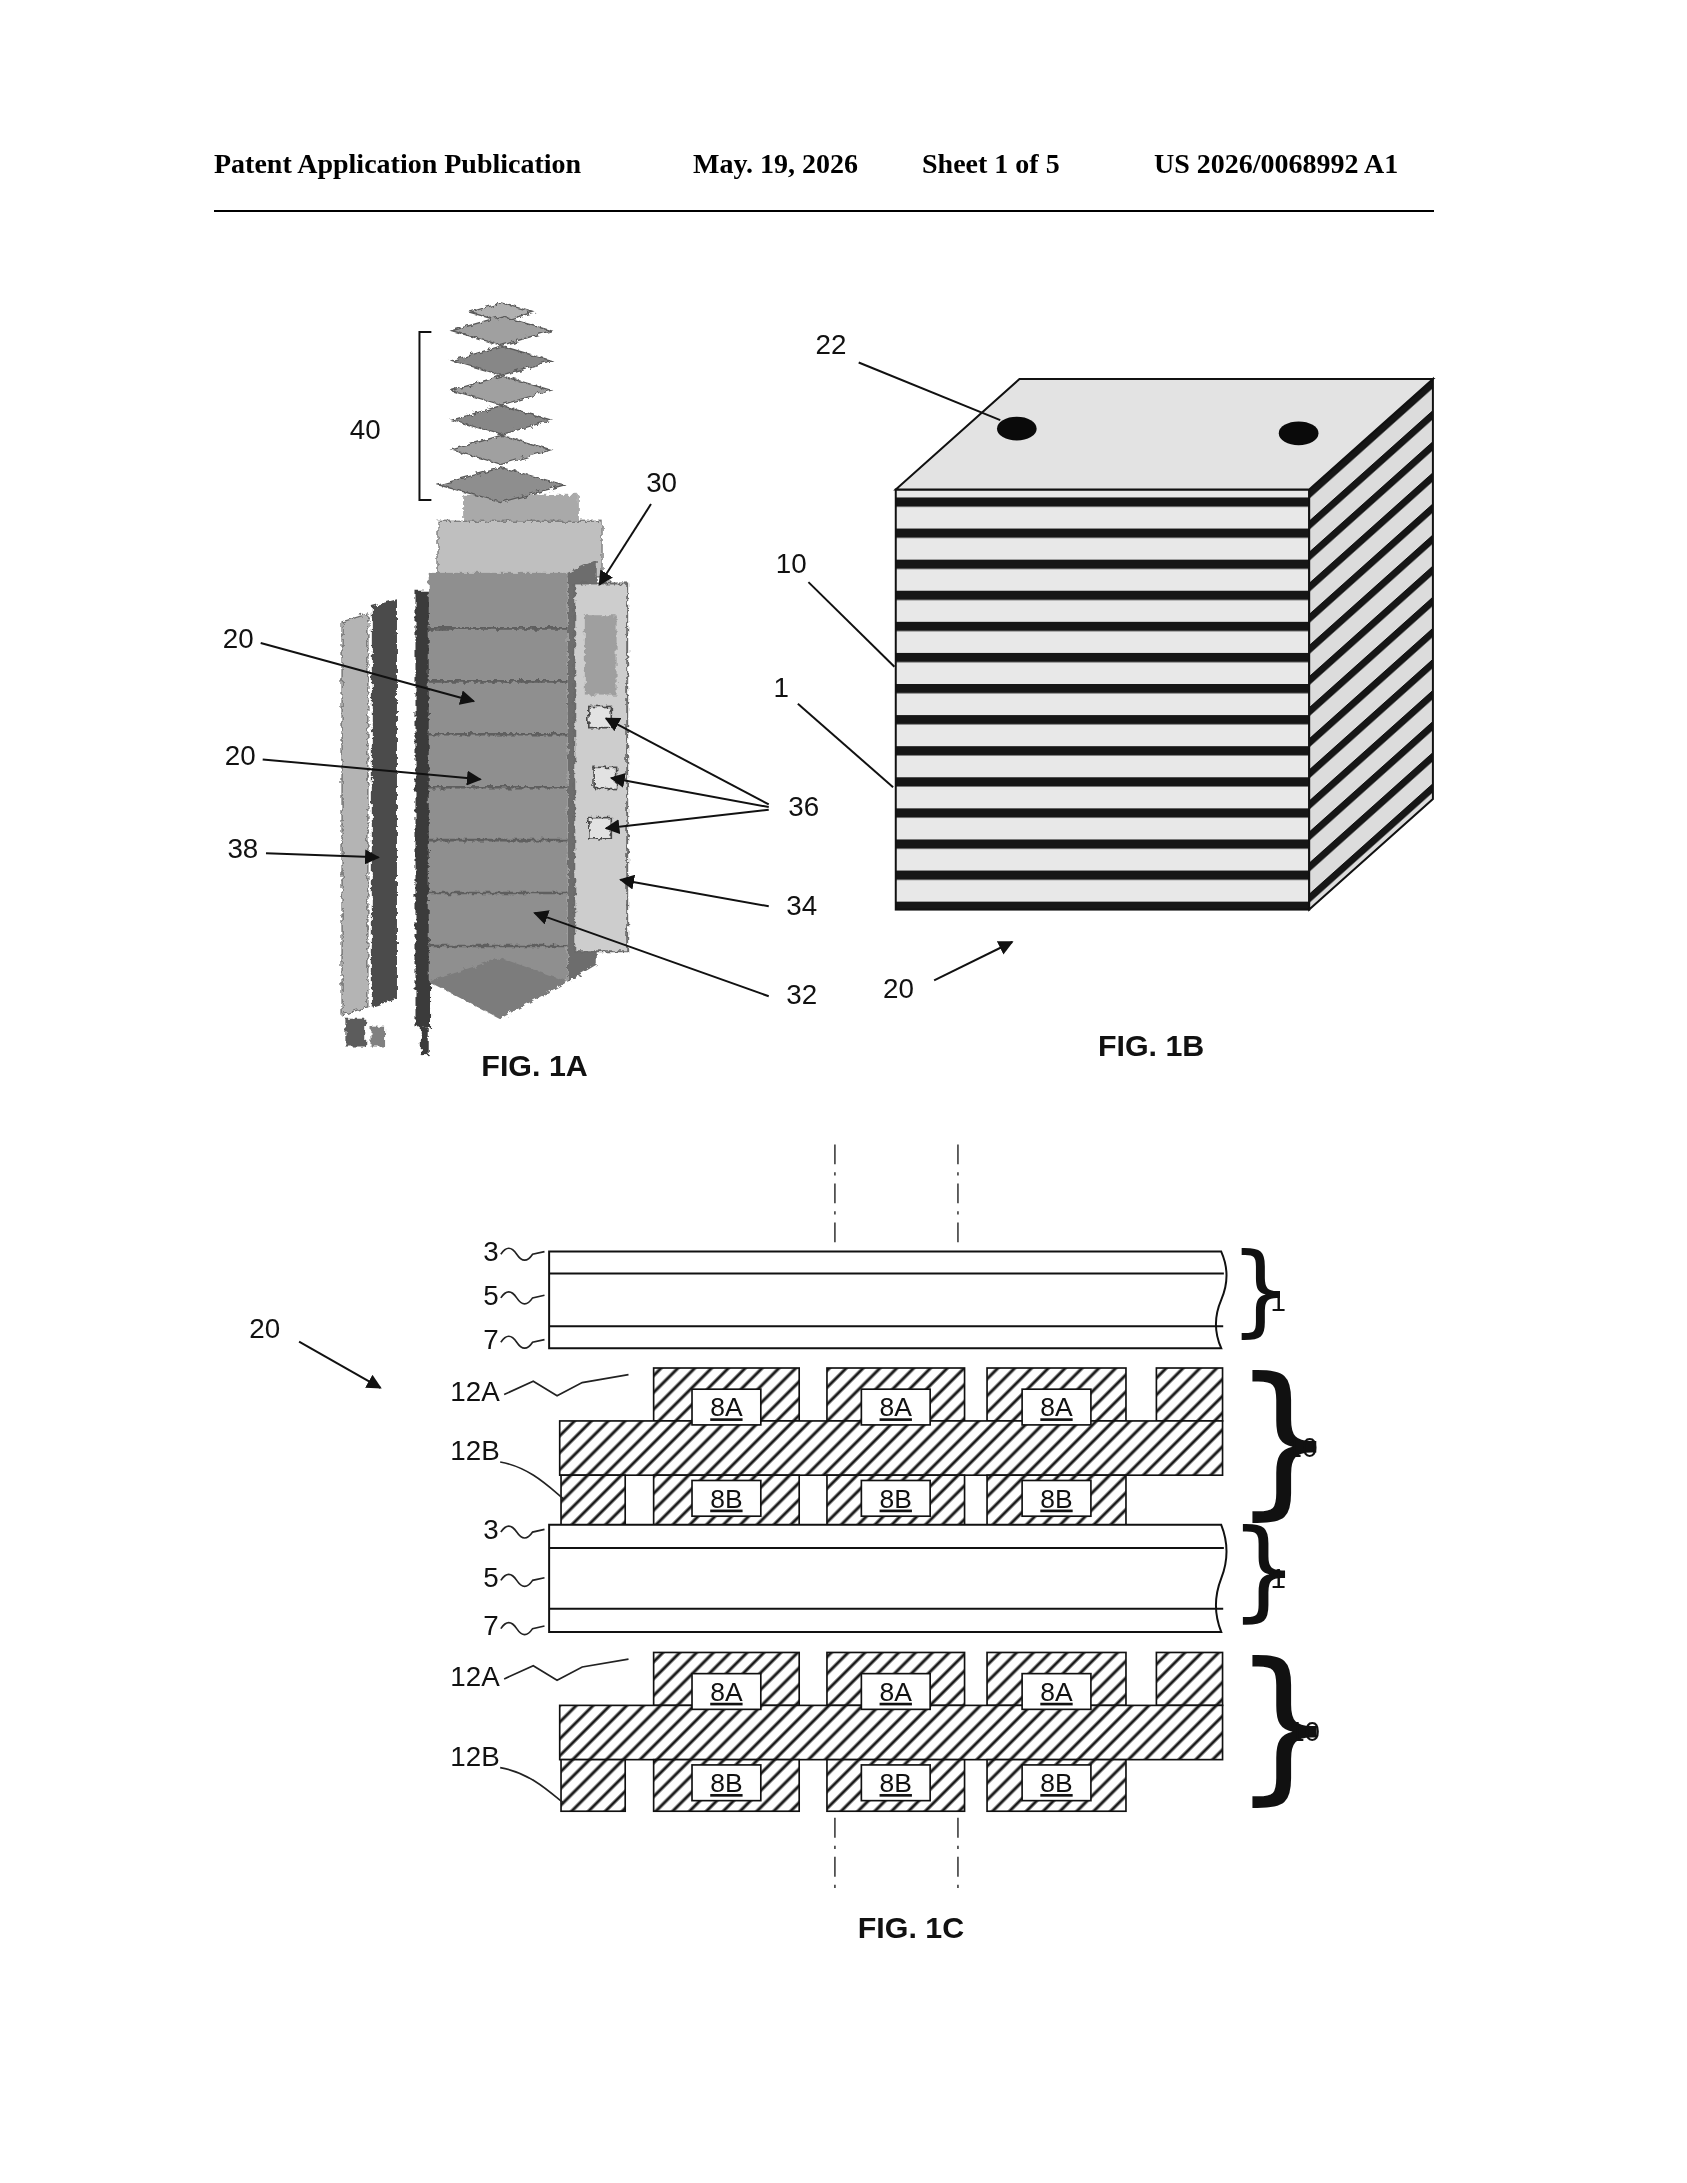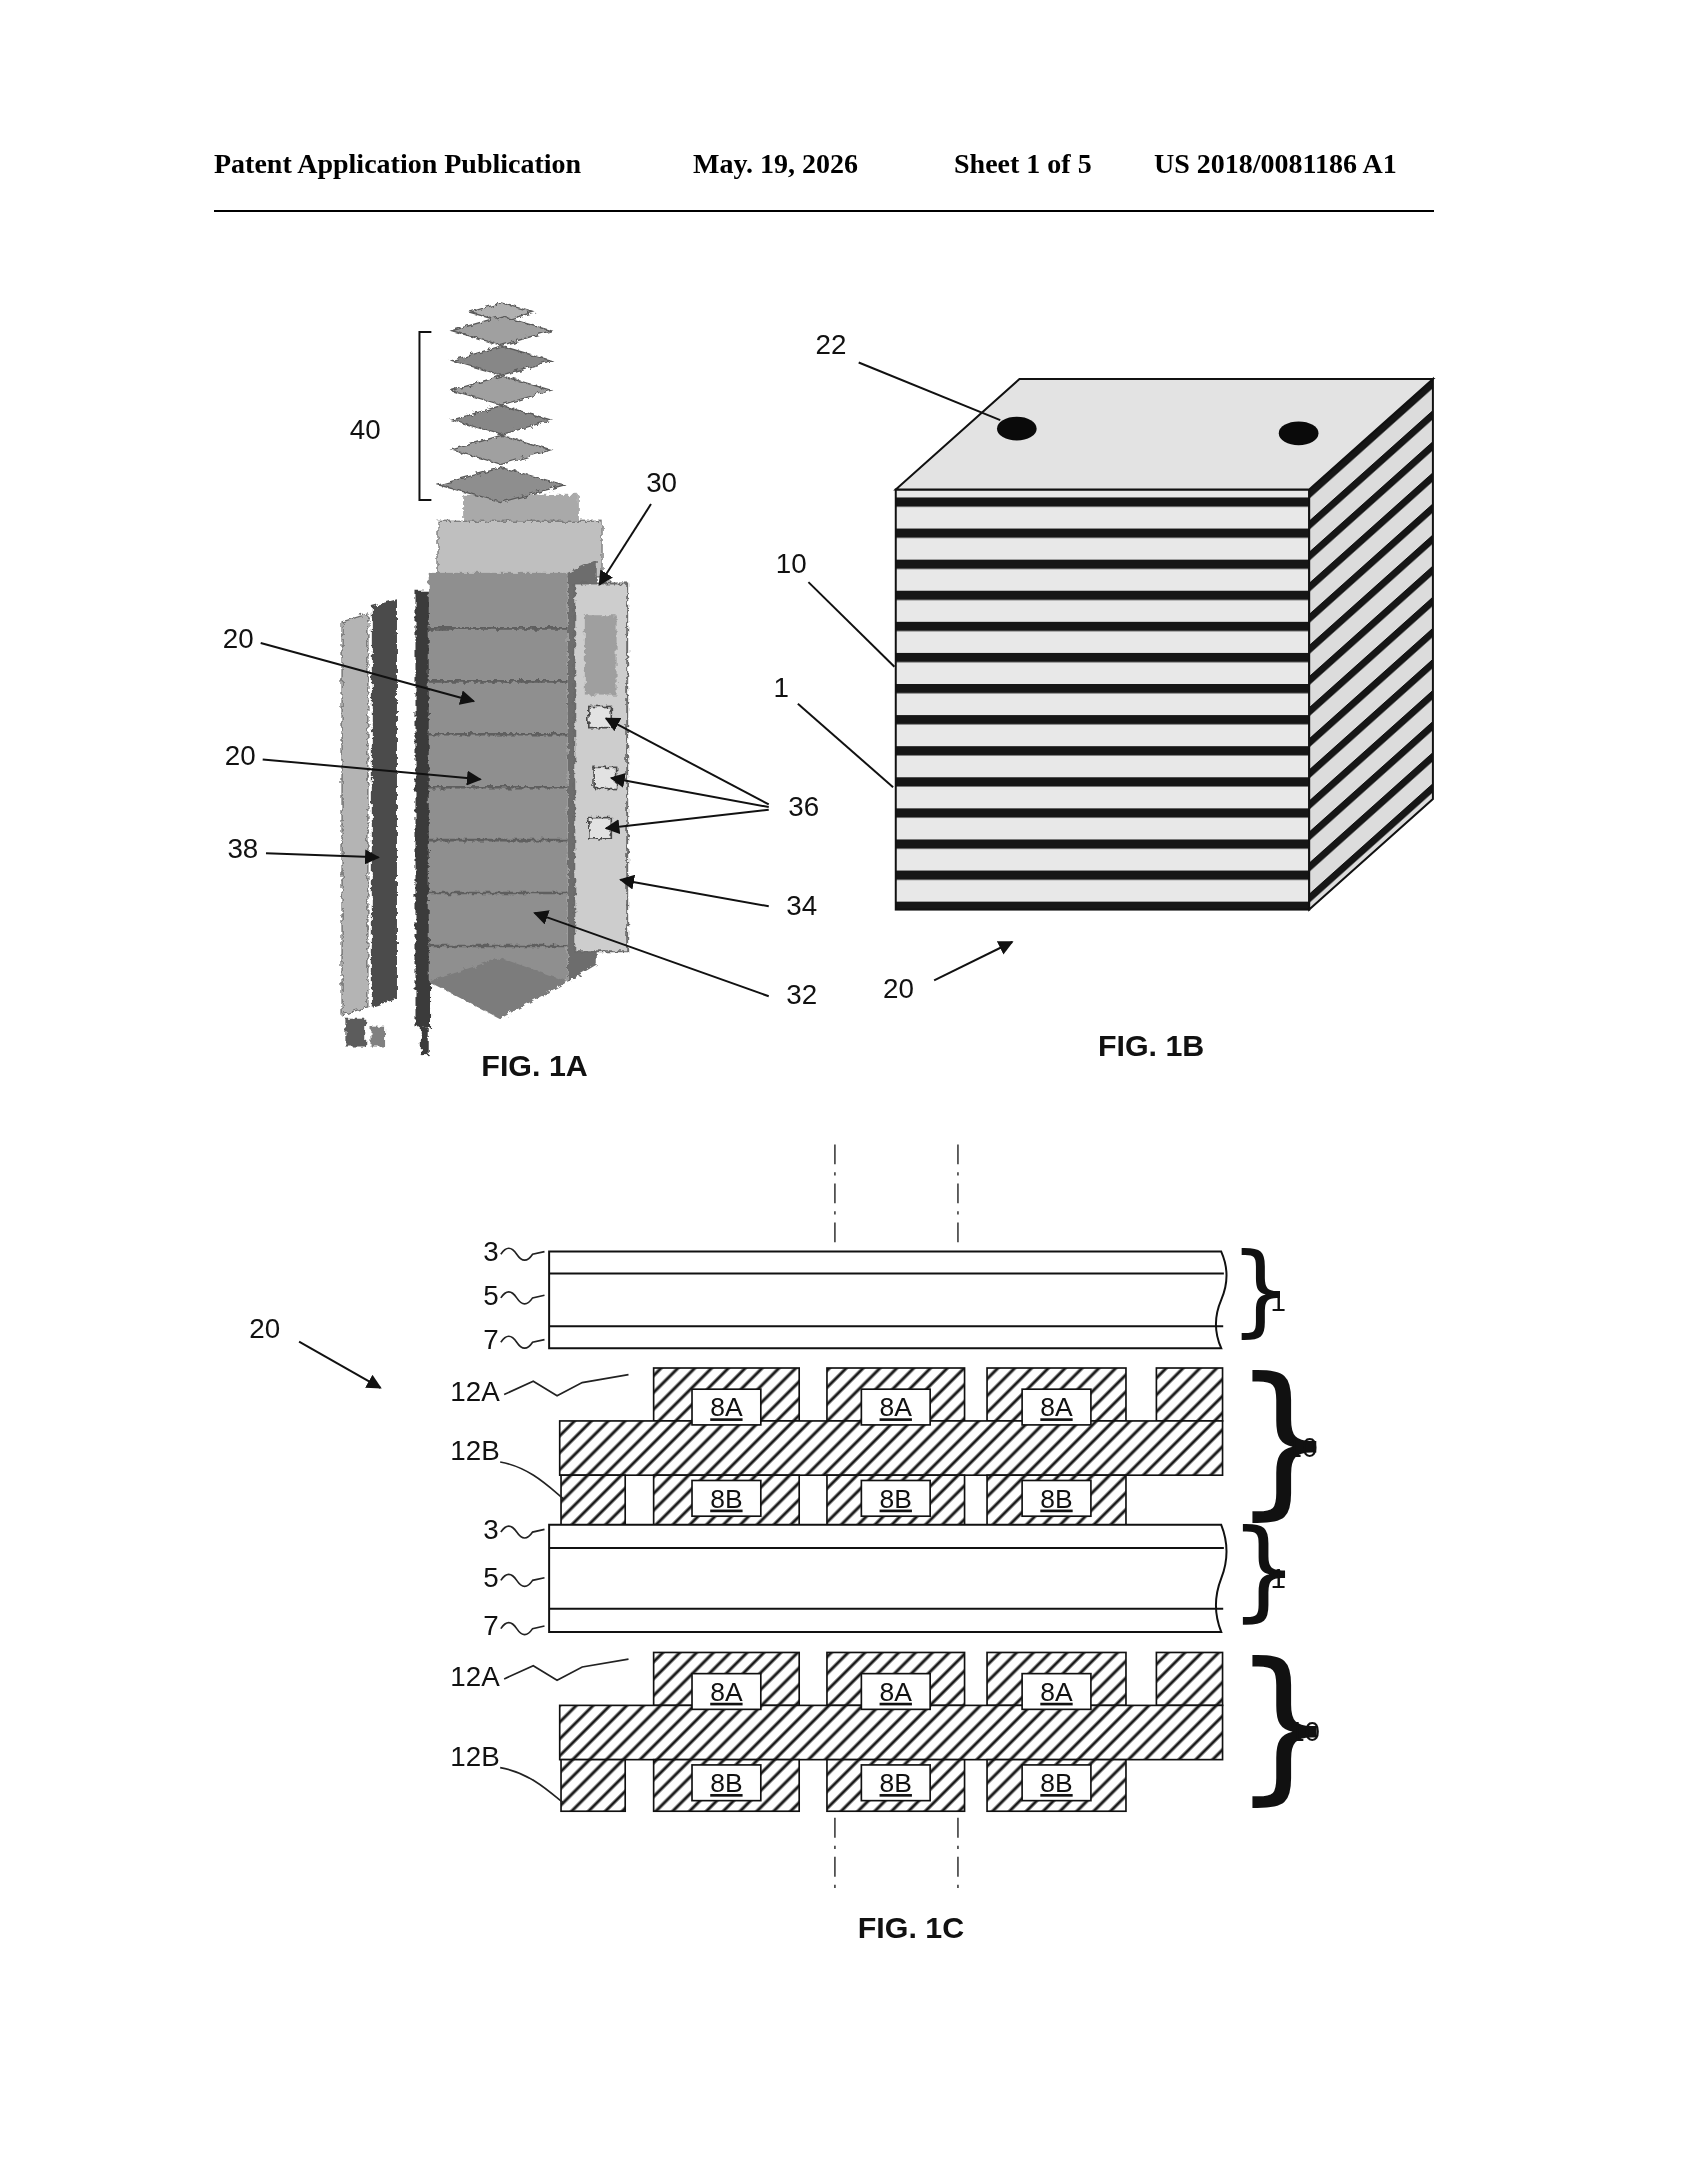--- a/index.html
+++ b/index.html
@@ -17,22 +17,22 @@
   .cl{stroke:#444;stroke-width:2.5;fill:none;stroke-dasharray:30 12 5 12;}
 </style>
 </head>
 <body>
 
 <div id="page">
 
   <div class="header">
     <span style="left:214px">Patent Application Publication</span>
     <span style="left:693px">May. 19, 2026</span>
-    <span style="left:954px">Sheet 1 of 5</span>
-    <span style="left:1154px">US 2018/0081186 A1</span>
+    <span style="left:922px">Sheet 1 of 5</span>
+    <span style="left:1154px">US 2026/0068992 A1</span>
   </div>
   <div class="rule"></div>
 
   <svg width="1687" height="2183" viewBox="0 0 2550 3300">
     <defs>
       <marker id="arr" viewBox="0 0 10 10" refX="9" refY="5" markerWidth="7.5" markerHeight="7.5" orient="auto-start-reverse">
         <path d="M0,0 L10,5 L0,10 z" fill="#111"></path>
       </marker>
       <pattern id="hatch" patternUnits="userSpaceOnUse" width="18" height="18" patternTransform="rotate(45)">
         <rect width="18" height="18" fill="#ffffff"></rect>

